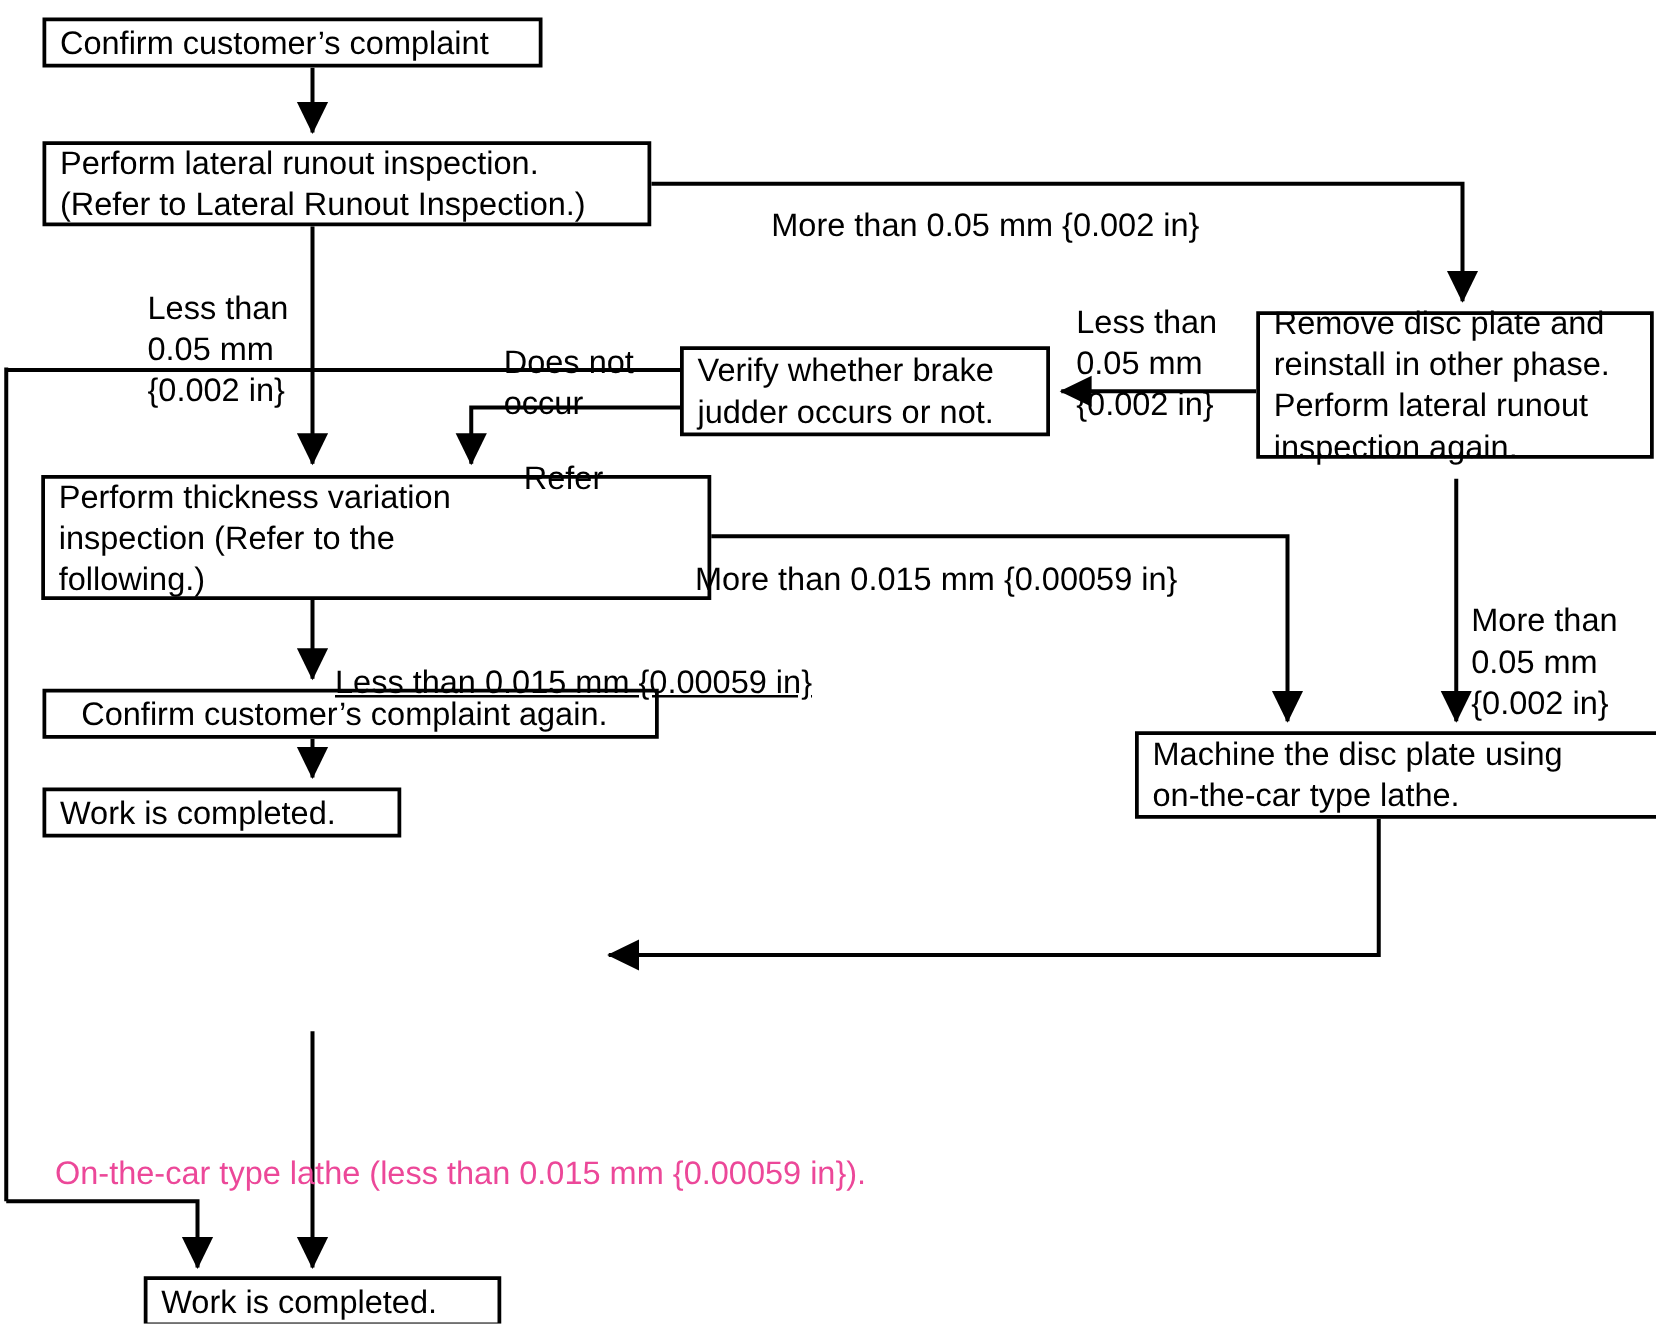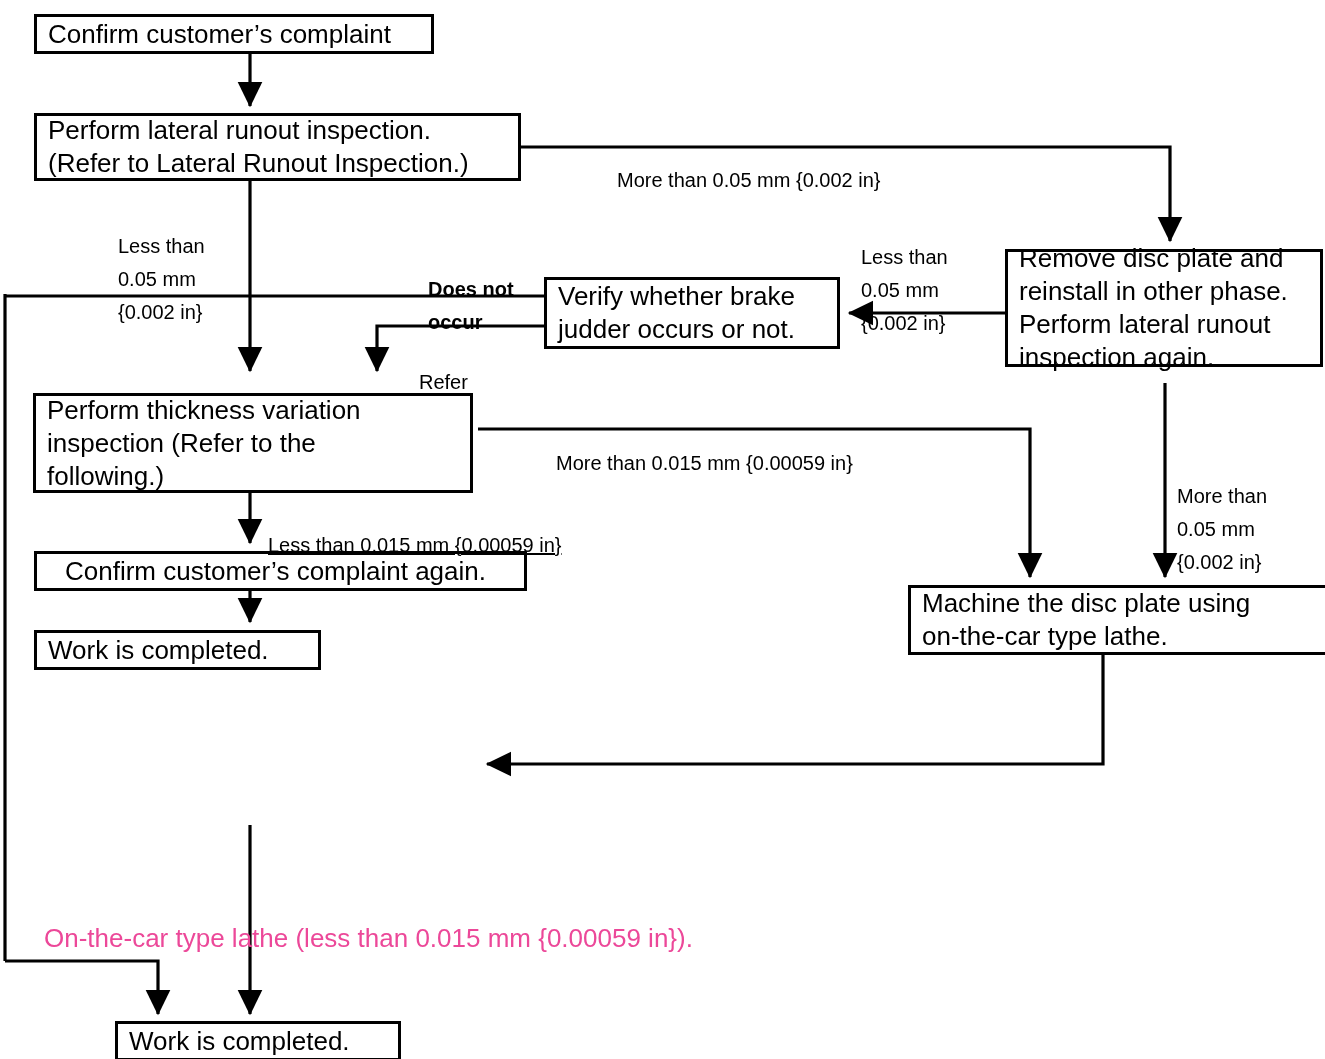--- a/index.html
+++ b/index.html
@@ -36,21 +36,21 @@
   .node-text {
     font-family: "Liberation Sans", sans-serif;
     font-size: 26px;
     line-height: 33px;
     color: #000000;
     white-space: pre-line;
   }
   .edge-label {
     position: absolute;
     font-family: "Liberation Sans", sans-serif;
-    font-size: 20px;
+    font-size: 26px;
     line-height: 33px;
     color: #000000;
     background: transparent;
     white-space: pre-line;
   }
   .free-text {
     position: absolute;
     font-family: "Liberation Sans", sans-serif;
     font-size: 26px;
     line-height: 33px;
@@ -116,21 +116,21 @@
 judder occurs or not.</span>
   </div>
 
   <div class="node-box" style="left:1005px; top:249px; width:318px; height:118px;">
     <span class="node-text">Remove disc plate and
 reinstall in other phase.
 Perform lateral runout
 inspection again.</span>
   </div>
 
-  <div class="node-box" style="left:33px; top:393px; width:440px; height:100px;">
+  <div class="node-box" style="left:33px; top:380px; width:536px; height:100px;">
     <span class="node-text">Perform thickness variation
 inspection (Refer to the
 following.)</span>
   </div>
 
   <div class="node-box" style="left:34px; top:551px; width:493px; height:40px;padding-left:28px;">
     <span class="node-text">Confirm customer’s complaint again.</span>
   </div>
 
   <div class="node-box" style="left:34px; top:630px; width:287px; height:40px;">
@@ -150,21 +150,21 @@
   <div class="edge-label" style="left:617px; top:131px;">
     <span>More than 0.05 mm {0.002 in}</span>
   </div>
 
   <div class="edge-label" style="left:118px; top:197px;">
     <span>Less than
 0.05 mm
 {0.002 in}</span>
   </div>
 
-  <div class="edge-label" style="left:428px; top:240px;font-weight:bold;">
+  <div class="edge-label" style="left:403px; top:240px;">
     <span>Does not
 occur</span>
   </div>
 
   <div class="edge-label" style="left:861px; top:208px;">
     <span>Less than
 0.05 mm
 {0.002 in}</span>
   </div>
 

